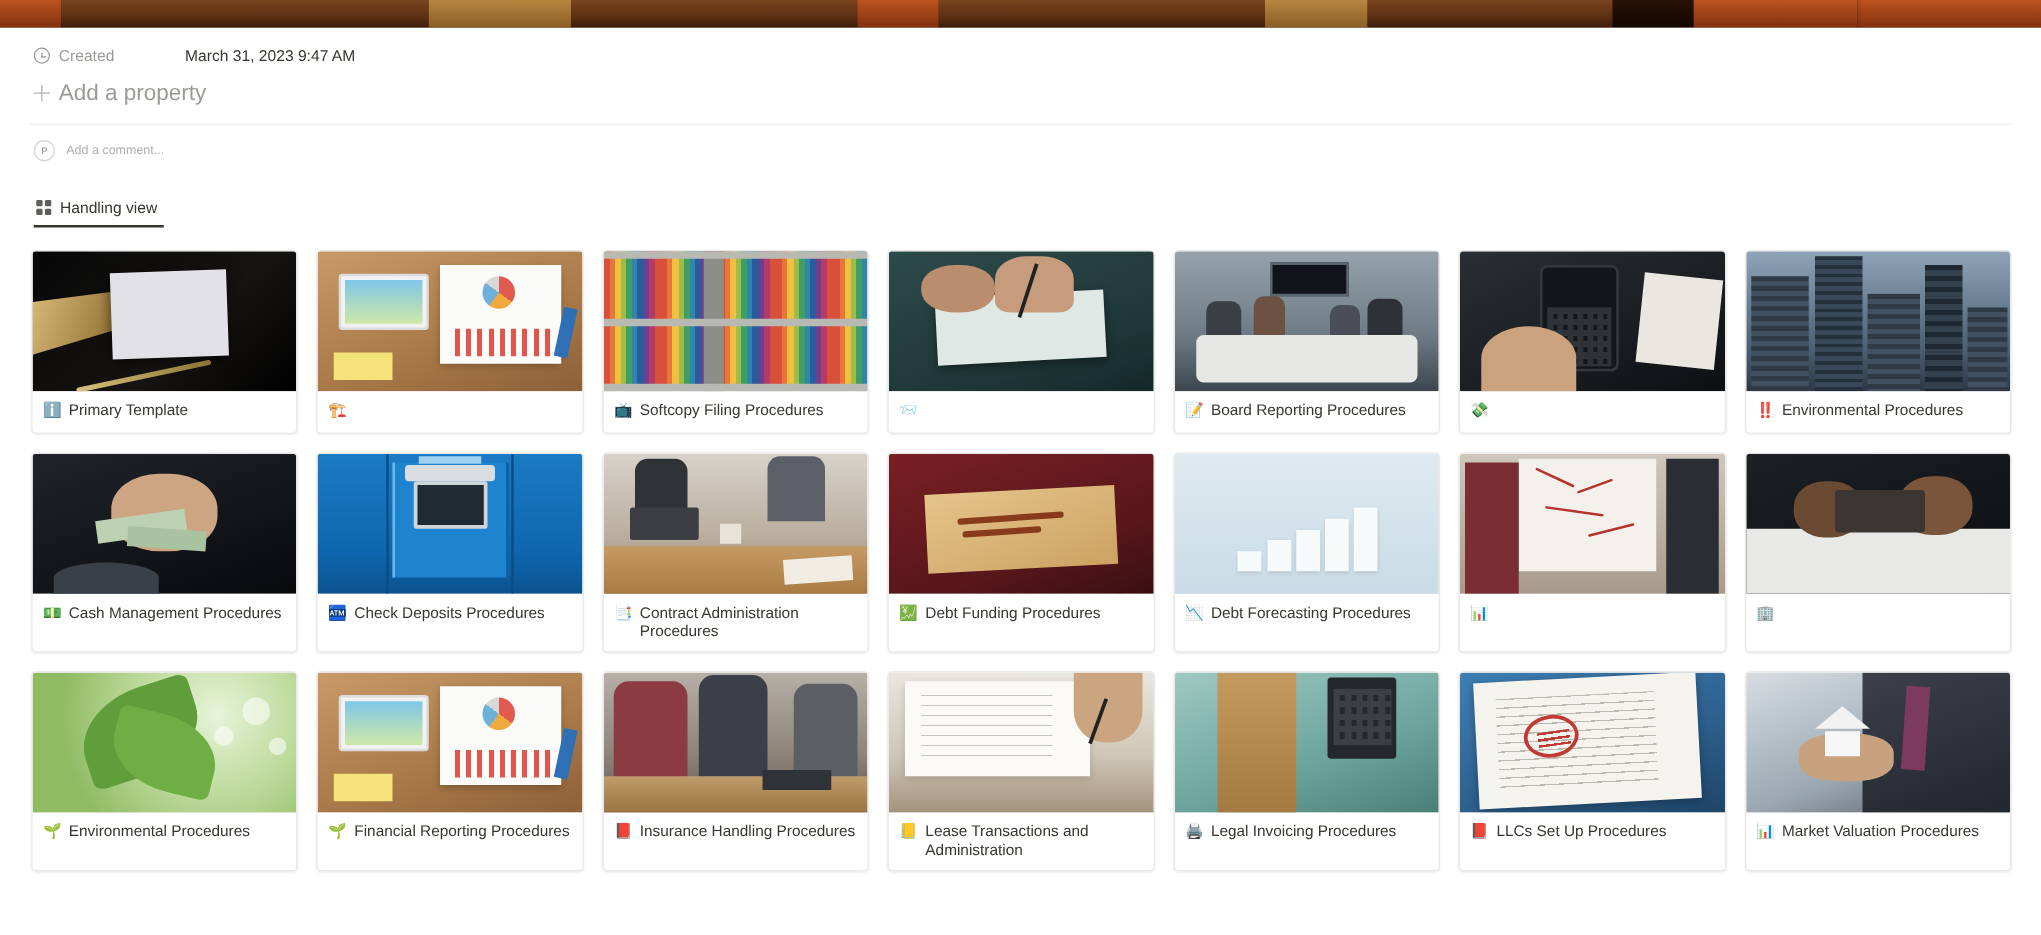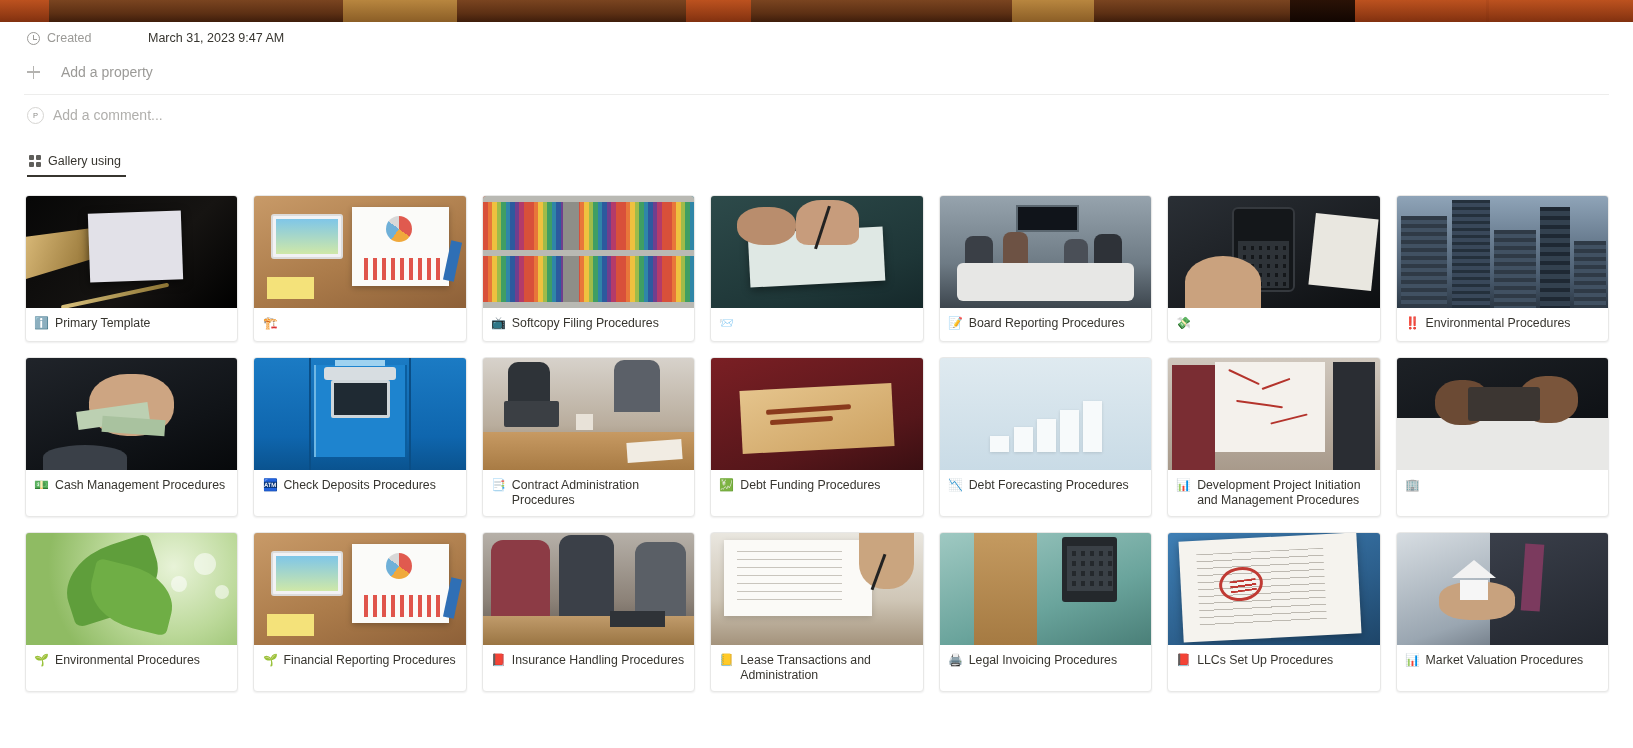--- a/index.html
+++ b/index.html
@@ -87,21 +87,21 @@
     font-weight: bold;
     letter-spacing: -0.5px;
     color: #37352f;
     padding-top: 26px;
     padding-left: 2px;
   }
 
   
   .prop-row {
     display: flex;
-    align-items: flex-start;
+    align-items: center;
     height: 27px;
     font-size: 12.5px;
     margin-top: 9px;
   }
   .prop-name {
     display: flex;
     align-items: center;
     gap: 7px;
     width: 124px;
     color: #9b9a97;
@@ -134,22 +134,22 @@
   .plus-ico {
     width: 13px; height: 13px; position: relative;
   }
   .plus-ico::before {
     content:""; position:absolute; left:0; top:5.8px; width:13px; height:1.4px; background:#b4b3b0;
   }
   .plus-ico::after {
     content:""; position:absolute; left:5.8px; top:0; width:1.4px; height:13px; background:#b4b3b0;
   }
   #add-property {
-    display:flex; align-items:center; gap:21px;
-    color:#9b9a97; font-size:14px;
+    display:flex; align-items:center; gap:7px;
+    color:#9b9a97; font-size:18px;
     margin-top: 6px; padding-left:3px;
     cursor: pointer;
   }
 
   .divider {
     height: 1px;
     background: #ededec;
     margin: 14px 0 0 0;
   }
 
@@ -158,21 +158,21 @@
     display:flex; align-items:center; gap:9px;
     height: 40px; padding-left: 3px;
   }
   .avatar {
     width:17px; height:17px; border-radius:50%;
     border:1px solid #d6d5d2;
     color:#8c8b88; font-size:7.5px;
     display:flex; align-items:center; justify-content:center;
     flex:none;
   }
-  #comment-placeholder { color:#b0afac; font-size:14px; }
+  #comment-placeholder { color:#b0afac; font-size:10px; }
 
   
   #tabs {
     display:flex; align-items:flex-end;
     height: 34px;
     margin-top: 8px;
     border-bottom: 0;
     padding-left: 3px;
   }
   .tab {
@@ -463,21 +463,21 @@
   </div>
 
   <div id="tabs">
     <div class="tab">
       <span class="grid-ico">
           <i></i>
           <i></i>
           <i></i>
           <i></i>
         </span>
-      <span>Gallery using</span>
+      <span>Handling view</span>
     </div>
   </div>
 
   <div id="gallery">
       <div class="card">
         <div class="thumb art-paper-dark">
           <div class="t-bg"></div>
           <div class="t-el ribbon"></div>
           <div class="t-el sheet"></div>
           <div class="t-el pen"></div>
@@ -644,21 +644,20 @@
           <div class="t-el board"></div>
           <div class="mark m1"></div>
           <div class="mark m2"></div>
           <div class="mark m3"></div>
           <div class="mark m4"></div>
           <div class="t-el person"></div>
           <div class="t-el person2"></div>
         </div>
         <div class="card-label">
           <span class="card-emoji">📊</span>
-          <span class="card-title">Development Project Initiation and Management Procedures</span>
         </div>
       </div>
       <div class="card">
         <div class="thumb art-wallet">
           <div class="t-bg"></div>
           <div class="t-el shirt"></div>
           <div class="t-el h1"></div>
           <div class="t-el h2"></div>
           <div class="t-el wal"></div>
         </div>

